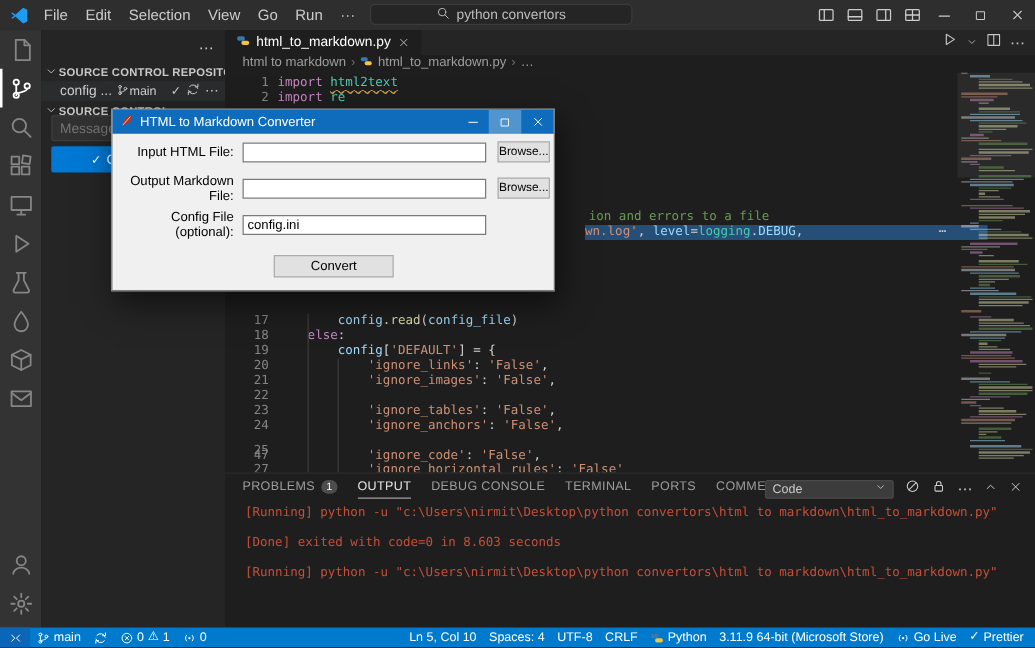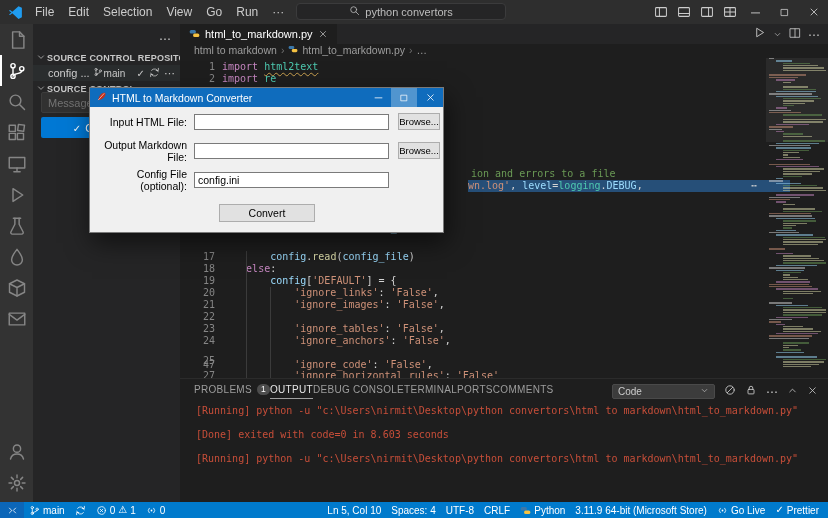--- a/index.html
+++ b/index.html
@@ -55,21 +55,21 @@
   .tk-k{color:#c586c0;}.tk-m{color:#4ec9b0;}.tk-v{color:#9cdcfe;}.tk-f{color:#dcdcaa;}
   .tk-s{color:#ce9178;}.tk-p{color:#d4d4d4;}.tk-c{color:#6a9955;}
   .tk-u{text-decoration:underline wavy #c8a050 1px;text-underline-offset:2px;}
   .guide{position:absolute;width:1px;background:#3b3b3b;}
   .minimap{position:absolute;left:586px;top:0;width:62px;height:320px;}
   .mm-bar{position:absolute;height:1.4px;opacity:.5;}
   .mm-slider{position:absolute;left:0;top:0;width:100%;height:84px;background:rgba(121,121,121,.14);}
 
   
   .panel{position:absolute;left:180px;top:378px;width:648px;height:124px;background:#1e1e1e;border-top:1px solid #2b2b2b;}
-  .panel-tabs{display:flex;align-items:center;height:20px;padding-left:14px;}
+  .panel-tabs{display:flex;align-items:center;gap:16px;height:20px;padding-left:14px;}
   .ptab{font-size:10px;letter-spacing:.3px;color:#9d9d9d;height:20px;display:flex;align-items:center;gap:5px;white-space:nowrap;}
   .ptab.active{color:#e7e7e7;box-shadow:inset 0 -1px 0 #a0a0a0;}
   .badge{background:#4d4d4d;color:#ffffff;font-size:8.5px;border-radius:8px;padding:0 4px;height:11px;line-height:11px;}
   .panel-actions{position:absolute;right:10px;top:3px;display:flex;align-items:center;gap:9px;color:#cccccc;}
   .channel-select{width:103px;height:15px;background:#3c3c3c;border:1px solid #4a4a4a;border-radius:2px;color:#cccccc;font-size:10px;display:flex;align-items:center;justify-content:space-between;padding:0 5px;}
   .output{position:absolute;left:0;top:20px;right:0;bottom:0;padding:6px 0 0 16px;overflow:hidden;}
   .out-line{font-family:"DejaVu Sans Mono","Liberation Mono",monospace;font-size:10px;line-height:12px;white-space:pre;color:var(--output-text,#c74e39);}
 
   
   .statusbar{position:absolute;left:0;top:502px;width:828px;height:16px;background:var(--accent,#007acc);display:flex;align-items:center;color:#fff;z-index:5;}

